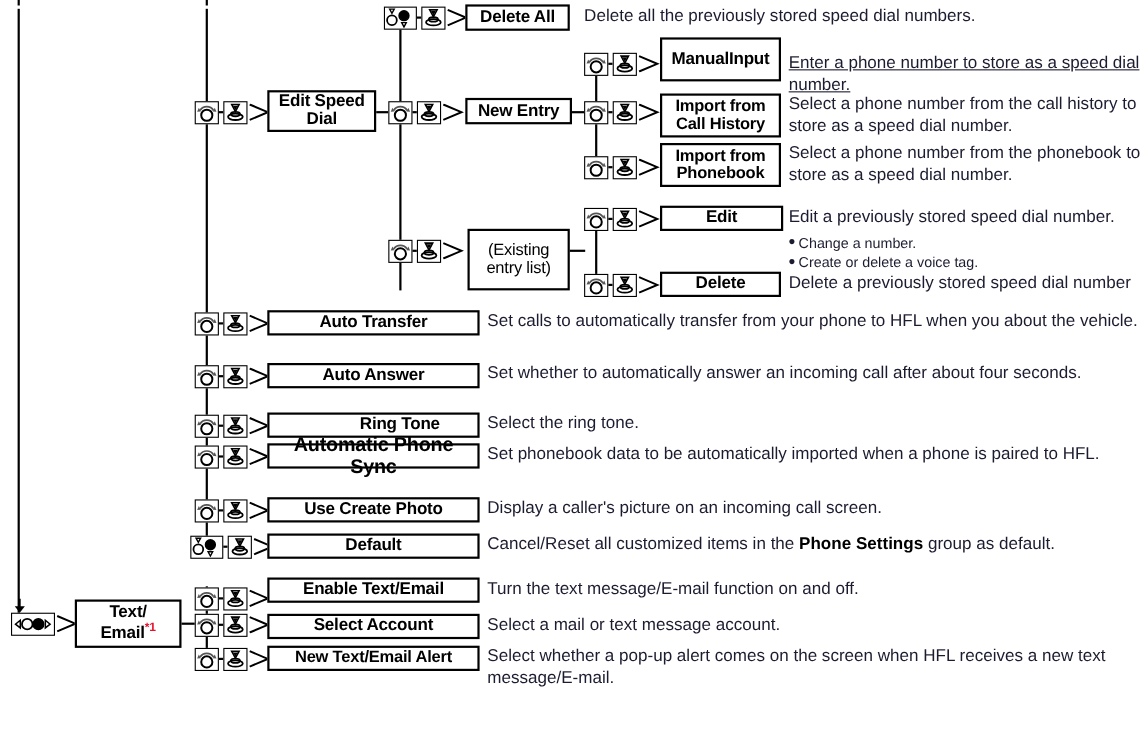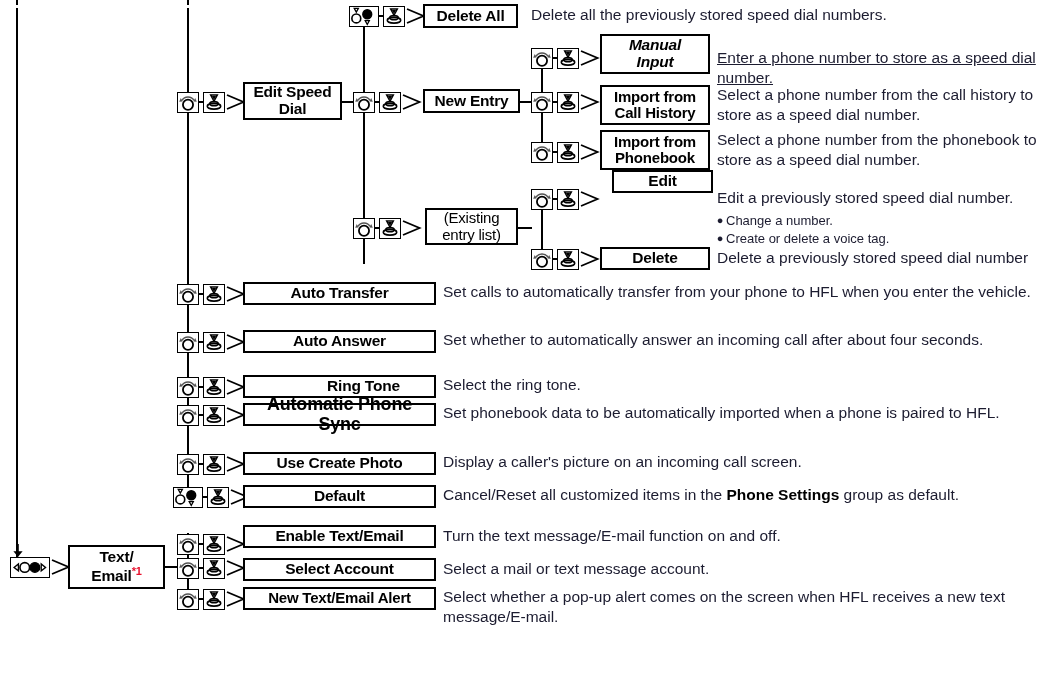--- a/index.html
+++ b/index.html
@@ -204,21 +204,21 @@
         <svg viewBox="0 0 22 21">
           <use href="#sym-press"></use>
         </svg>
       </span>
     <span class="arrow">
         <svg width="20" height="16" viewBox="0 0 20 16">
           <use href="#sym-arrow"></use>
         </svg>
       </span>
   </div>
-  <div class="box" style="left:600px;top:34px;width:110px;height:40px;flex-direction:column;font-style:italic;">
+  <div class="box" style="left:600px;top:34px;width:110px;height:40px;flex-direction:row;">
     <span>Manual</span>
     <span>Input</span>
   </div>
   <div class="desc" style="left:717px;top:48px;width:325px;text-decoration:underline;">Enter a phone number to store as a speed dial number.</div>
 
   <div class="icongrp" style="left:531px;top:91px;">
     <span class="icon">
         <svg viewBox="0 0 22 21">
           <use href="#sym-rotary"></use>
         </svg>
@@ -277,21 +277,21 @@
         <svg viewBox="0 0 22 21">
           <use href="#sym-press"></use>
         </svg>
       </span>
     <span class="arrow">
         <svg width="20" height="16" viewBox="0 0 20 16">
           <use href="#sym-arrow"></use>
         </svg>
       </span>
   </div>
-  <div class="box plain" style="left:425px;top:208px;width:93px;height:37px;flex-direction:column;">
+  <div class="box plain" style="left:425px;top:208px;width:93px;height:56px;flex-direction:column;">
     <span>(Existing</span>
     <span>entry list)</span>
   </div>
   <div class="hline" style="left:518px;top:227px;width:14px;"></div>
 
   <div class="icongrp" style="left:531px;top:188px;">
     <span class="icon">
         <svg viewBox="0 0 22 21">
           <use href="#sym-rotary"></use>
         </svg>
@@ -301,21 +301,21 @@
         <svg viewBox="0 0 22 21">
           <use href="#sym-press"></use>
         </svg>
       </span>
     <span class="arrow">
         <svg width="20" height="16" viewBox="0 0 20 16">
           <use href="#sym-arrow"></use>
         </svg>
       </span>
   </div>
-  <div class="box" style="left:600px;top:170px;width:101px;height:23px;margin-left:12px;">
+  <div class="box" style="left:600px;top:187px;width:112px;height:23px;">
     <span>Edit</span>
   </div>
   <div class="desc" style="left:717px;top:188px;width:330px;">Edit a previously stored speed dial number.</div>
   <div class="bullets" style="left:714px;top:212px;width:320px;">
     <div class="bl">
         <span class="dot">●</span>
         <span>Change a number.</span>
       </div>
     <div class="bl">
         <span class="dot">●</span>
@@ -361,21 +361,21 @@
       </span>
     <span class="arrow">
         <svg width="20" height="16" viewBox="0 0 20 16">
           <use href="#sym-arrow"></use>
         </svg>
       </span>
   </div>
   <div class="box" style="left:243px;top:282px;width:193px;height:23px;">
     <span>Auto Transfer</span>
   </div>
-  <div class="desc" style="left:443px;top:282px;width:600px;">Set calls to automatically transfer from your phone to HFL when you enter the vehicle.</div>
+  <div class="desc" style="left:443px;top:282px;width:600px;">Set calls to automatically transfer from your phone to HFL when you about the vehicle.</div>
 
   <div class="hline" style="left:187px;top:341px;width:8px;"></div>
   <div class="icongrp" style="left:177px;top:331px;">
     <span class="icon">
         <svg viewBox="0 0 22 21">
           <use href="#sym-rotary"></use>
         </svg>
       </span>
     <span class="dash"></span>
     <span class="icon">

